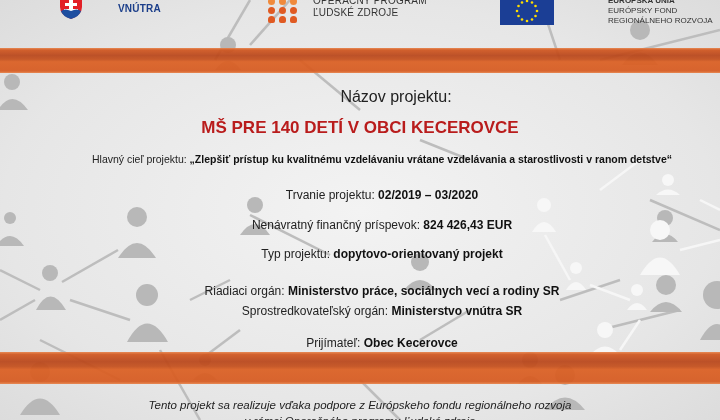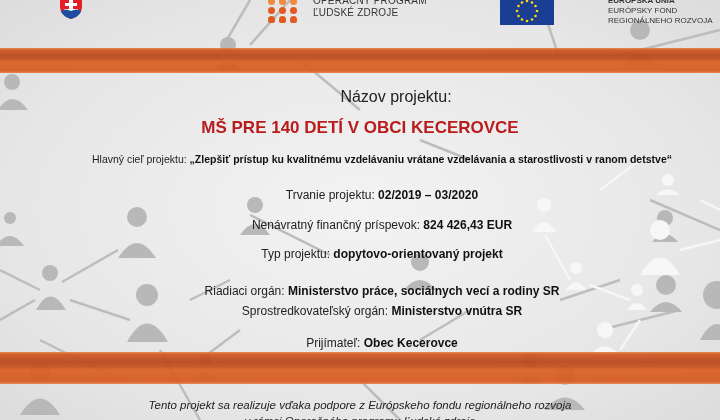--- a/index.html
+++ b/index.html
@@ -130,20 +130,21 @@
 <div class="header">
   <div class="logo logo-mv">
     <svg class="coat" viewBox="0 0 26 22" style="position:absolute; left:0; top:-3px;">
       <path d="M2 0 H24 V10 Q24 18 13 22 Q2 18 2 10 Z" fill="#e21f26"></path>
       <path d="M11 2 H15 V6 H19 V9 H15 V12 H20 V15 H6 V12 H11 V9 H7 V6 H11 Z" fill="#fff"></path>
       <path d="M3 14 Q7 11 13 14 Q19 11 23 14 Q22 19 13 22 Q4 19 3 14 Z" fill="#1d4ea0"></path>
     </svg>
     <div class="mv-text" style="position:absolute; left:30px; top:-5px; width:200px;">
 
       <div style="visibility:hidden; height:0;">MINISTERSTVO</div>
+      <div style="margin-top:8px;">VNÚTRA</div>
     </div>
   </div>
 
   <div class="logo logo-op" style="top:-2px;">
     <div class="dots">
       <div class="dot"></div>
         <div class="dot"></div>
         <div class="dot"></div>
       <div class="dot d2"></div>
         <div class="dot d2"></div>

